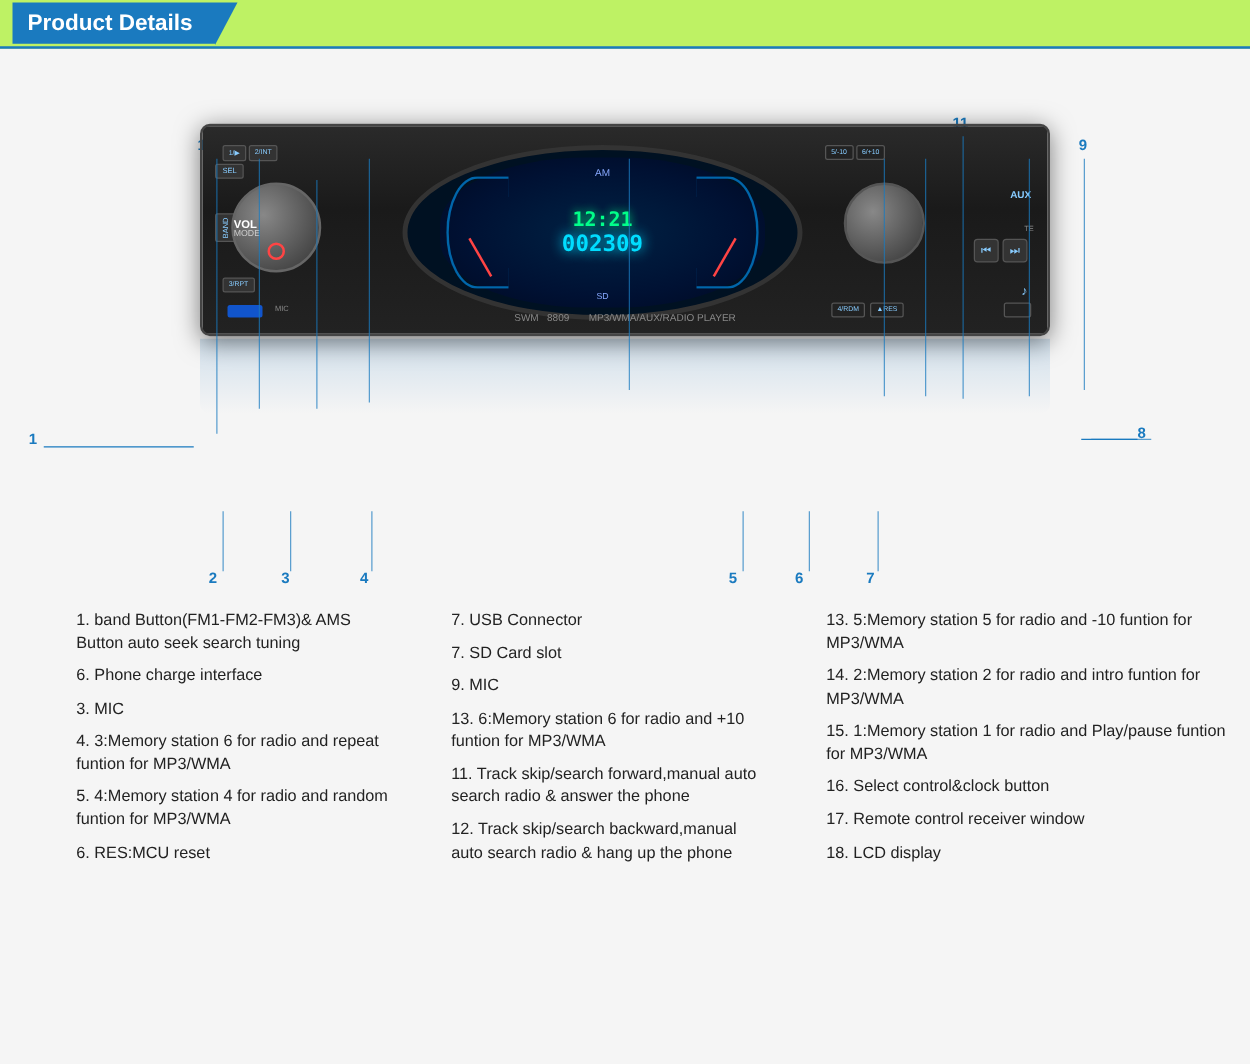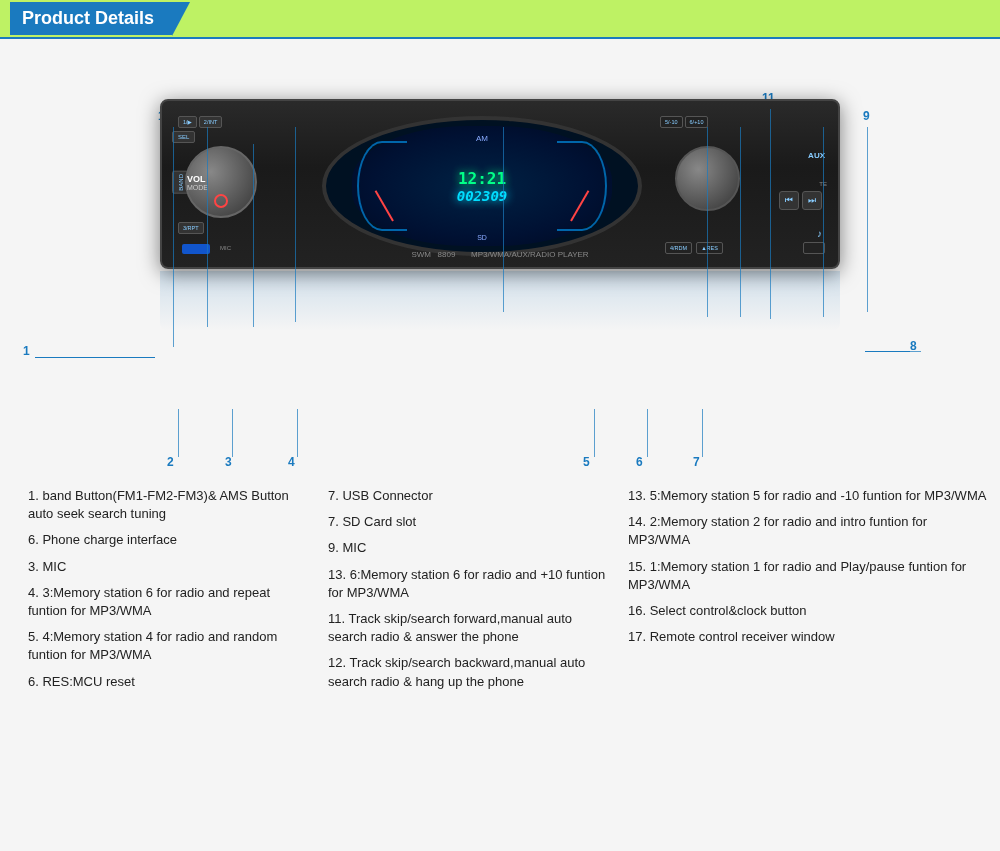--- a/index.html
+++ b/index.html
@@ -223,25 +223,24 @@
     .time-display {
       color: #00ff88;
       font-size: 16px;
       font-weight: bold;
       font-family: monospace;
       text-shadow: 0 0 8px #00ff88;
     }
 
     .track-display {
       color: #00ddff;
-      font-size: 14px;
+      font-size: 18px;
       font-weight: bold;
       font-family: monospace;
       text-shadow: 0 0 10px #00ddff;
-      font-style: italic;
     }
 
     .am-label {
       position: absolute;
       top: 8px;
       left: 50%;
       transform: translateX(-50%);
       color: #88aaff;
       font-size: 8px;
     }
@@ -376,20 +375,21 @@
       padding: 0 10px;
     }
 
     .feature-col {
       padding: 0 8px;
     }
 
     .feature-item {
       margin-bottom: 8px;
       line-height: 1.4;
+      margin-left: 33px;
     }
 
     .feature-item span {
       display: block;
       color: #222;
     }
   </style>
 </head>
 <body>
 
@@ -566,14 +566,17 @@
     </div>
     <div class="feature-item">
       <span>15. 1:Memory station 1 for radio and Play/pause funtion for MP3/WMA</span>
     </div>
     <div class="feature-item">
       <span>16. Select control&amp;clock button</span>
     </div>
     <div class="feature-item">
       <span>17. Remote control receiver window</span>
     </div>
+    <div class="feature-item">
+      <span>18. LCD display</span>
+    </div>
   </div>
 </div>
 
 </body></html>

